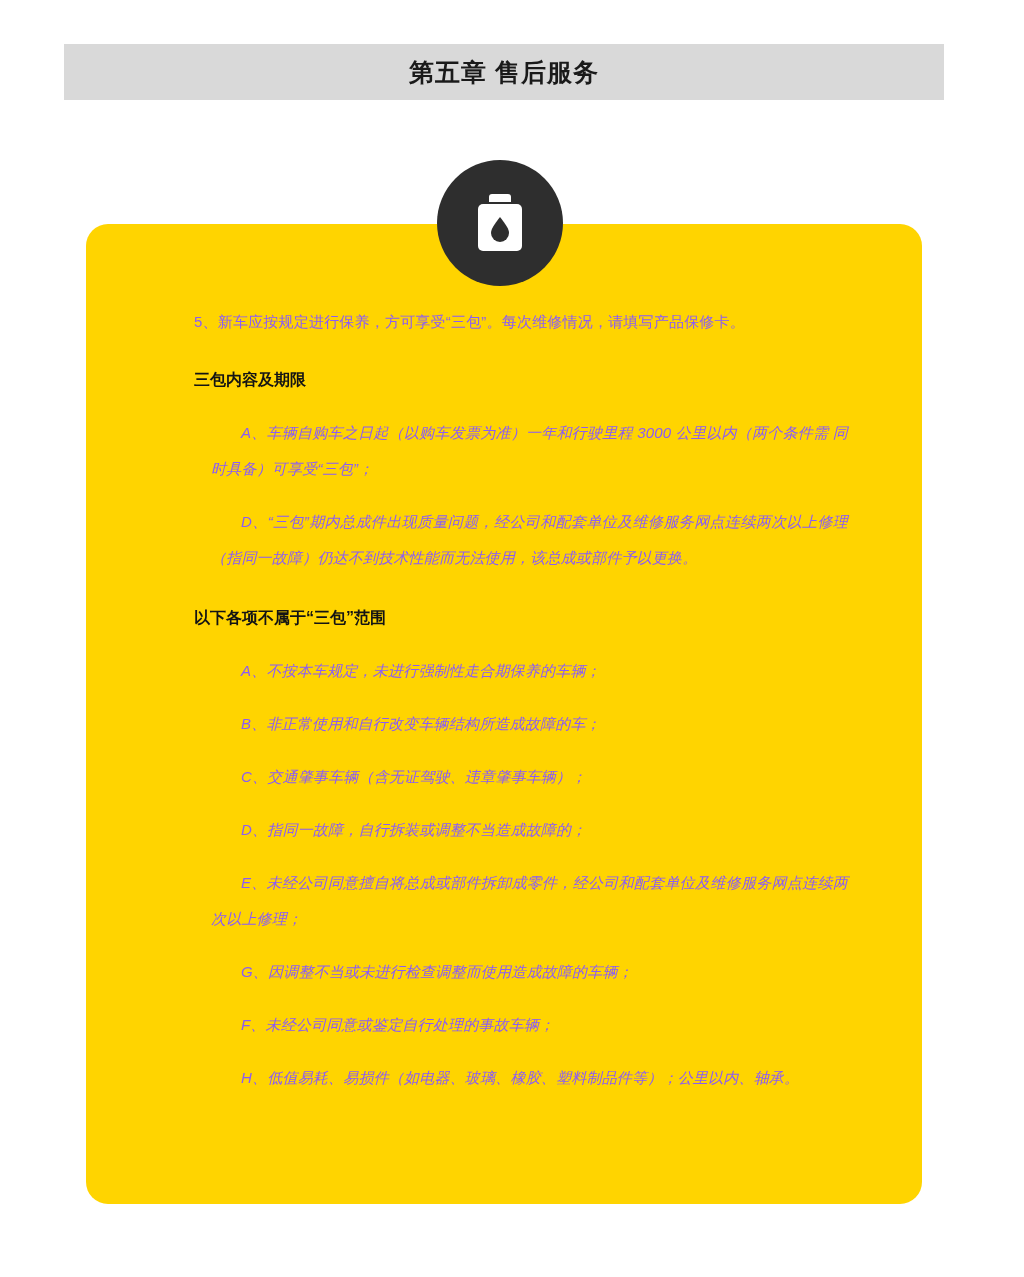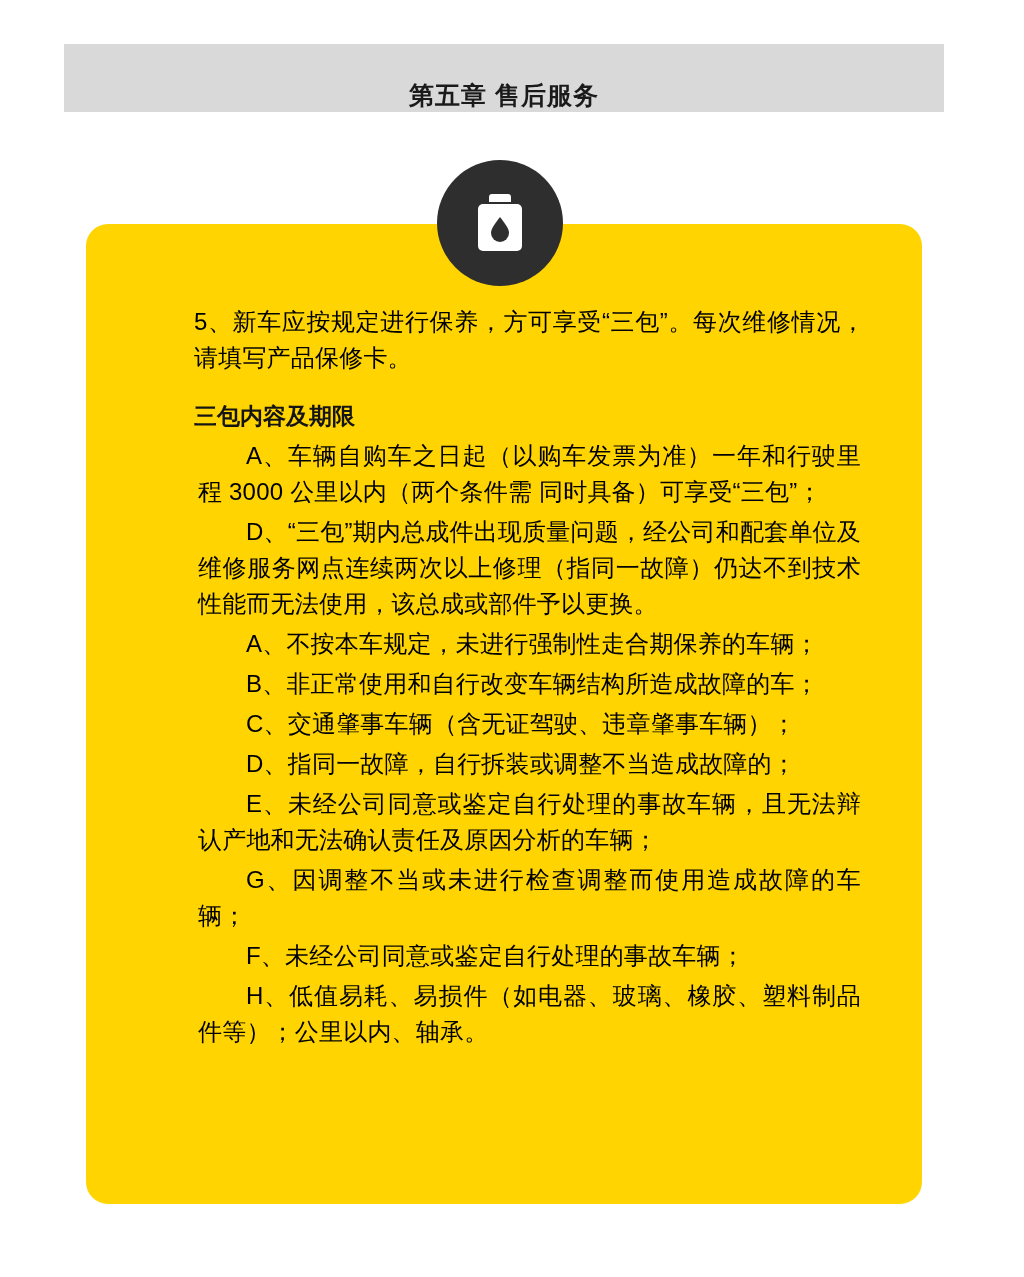--- a/index.html
+++ b/index.html
@@ -15,24 +15,24 @@
     color: #111111;
     overflow: hidden;
   }
 
   
   .header-bar {
     position: absolute;
     left: 64px;
     top: 44px;
     width: 880px;
-    height: 68px;
+    height: 56px;
     background: #d9d9d9;
     display: flex;
-    align-items: flex-end;
+    align-items: center;
     justify-content: center;
   }
   .header-title {
     font-size: 25px;
     font-weight: bold;
     letter-spacing: 1px;
     color: #1a1a1a;
   }
 
   
@@ -68,34 +68,35 @@
   .content {
     position: absolute;
     left: 86px;
     top: 224px;
     width: 836px;
     box-sizing: border-box;
     padding: 80px 57px 0 108px;
     z-index: 2;
   }
   .para {
-    font-size: 24px;
+    font-size: 15px;
     line-height: 36px;
-    color: #000000;
+    color: #8b5cf6;
     margin: 0 0 22px 0;
     text-align: justify;
     text-justify: inter-ideograph;
     letter-spacing: 0.2px;
   }
   .para.indent {
     text-indent: 2em;
-    margin: 4px;
+    margin: 17px;
+    font-style: italic;
   }
   .heading {
-    font-size: 23px;
+    font-size: 16px;
     line-height: 36px;
     font-weight: bold;
     color: #141414;
     margin: 14px 0 2px 0;
   }
   .heading.second {
     margin-top: 24px;
   }
   .list-block {
     margin: 0 0 0 0;
@@ -120,23 +121,24 @@
 
 <div class="content">
   <p class="para">5、新车应按规定进行保养，方可享受“三包”。每次维修情况，请填写产品保修卡。</p>
 
   <div class="heading">三包内容及期限</div>
   <div class="list-block">
     <p class="para indent">A、车辆自购车之日起（以购车发票为准）一年和行驶里程 3000 公里以内（两个条件需 同时具备）可享受“三包”；</p>
     <p class="para indent">D、“三包”期内总成件出现质量问题，经公司和配套单位及维修服务网点连续两次以上修理（指同一故障）仍达不到技术性能而无法使用，该总成或部件予以更换。</p>
   </div>
 
+  <div class="heading second">以下各项不属于“三包”范围</div>
   <div class="list-block">
     <p class="para indent">A、不按本车规定，未进行强制性走合期保养的车辆；</p>
     <p class="para indent">B、非正常使用和自行改变车辆结构所造成故障的车；</p>
     <p class="para indent">C、交通肇事车辆（含无证驾驶、违章肇事车辆）；</p>
     <p class="para indent">D、指同一故障，自行拆装或调整不当造成故障的；</p>
-    <p class="para indent">E、未经公司同意或鉴定自行处理的事故车辆，且无法辩认产地和无法确认责任及原因分析的车辆；</p>
+    <p class="para indent">E、未经公司同意擅自将总成或部件拆卸成零件，经公司和配套单位及维修服务网点连续两次以上修理；</p>
     <p class="para indent">G、因调整不当或未进行检查调整而使用造成故障的车辆；</p>
     <p class="para indent">F、未经公司同意或鉴定自行处理的事故车辆；</p>
     <p class="para indent">H、低值易耗、易损件（如电器、玻璃、橡胶、塑料制品件等）；公里以内、轴承。</p>
   </div>
 </div>
 
 </body></html>

